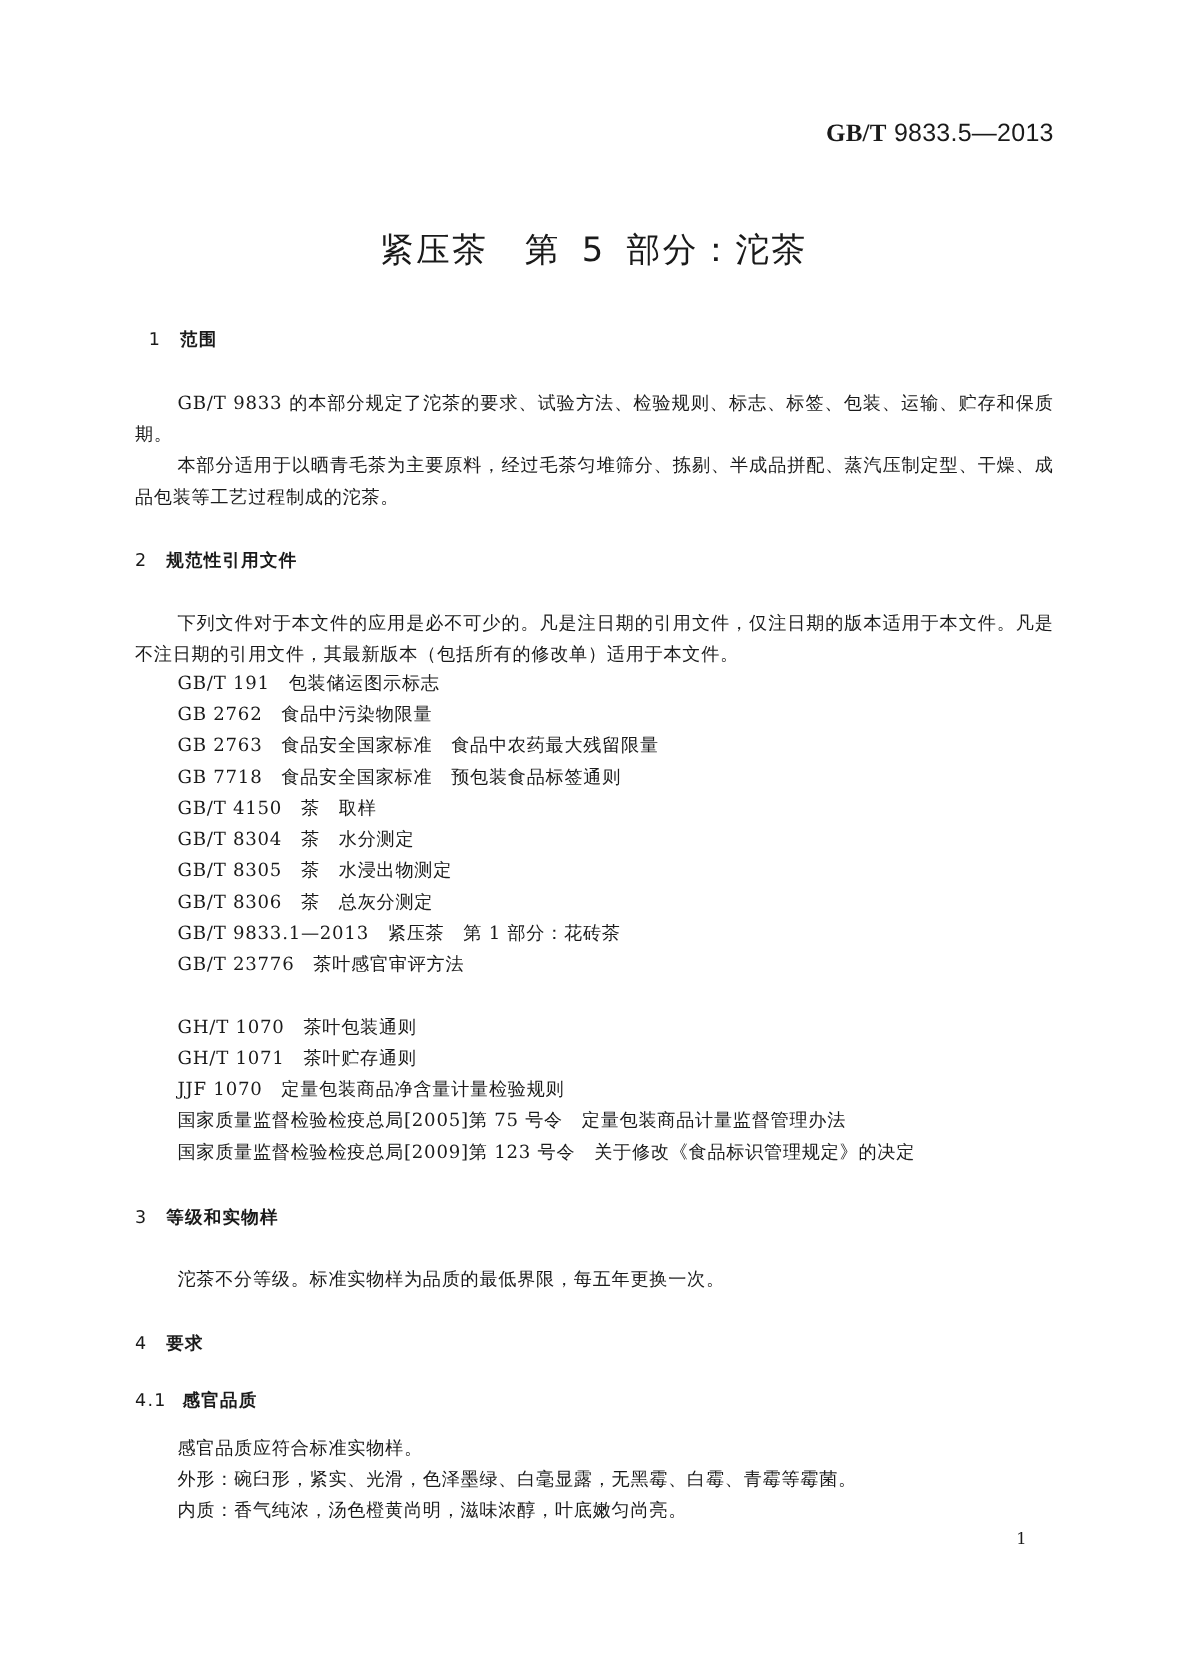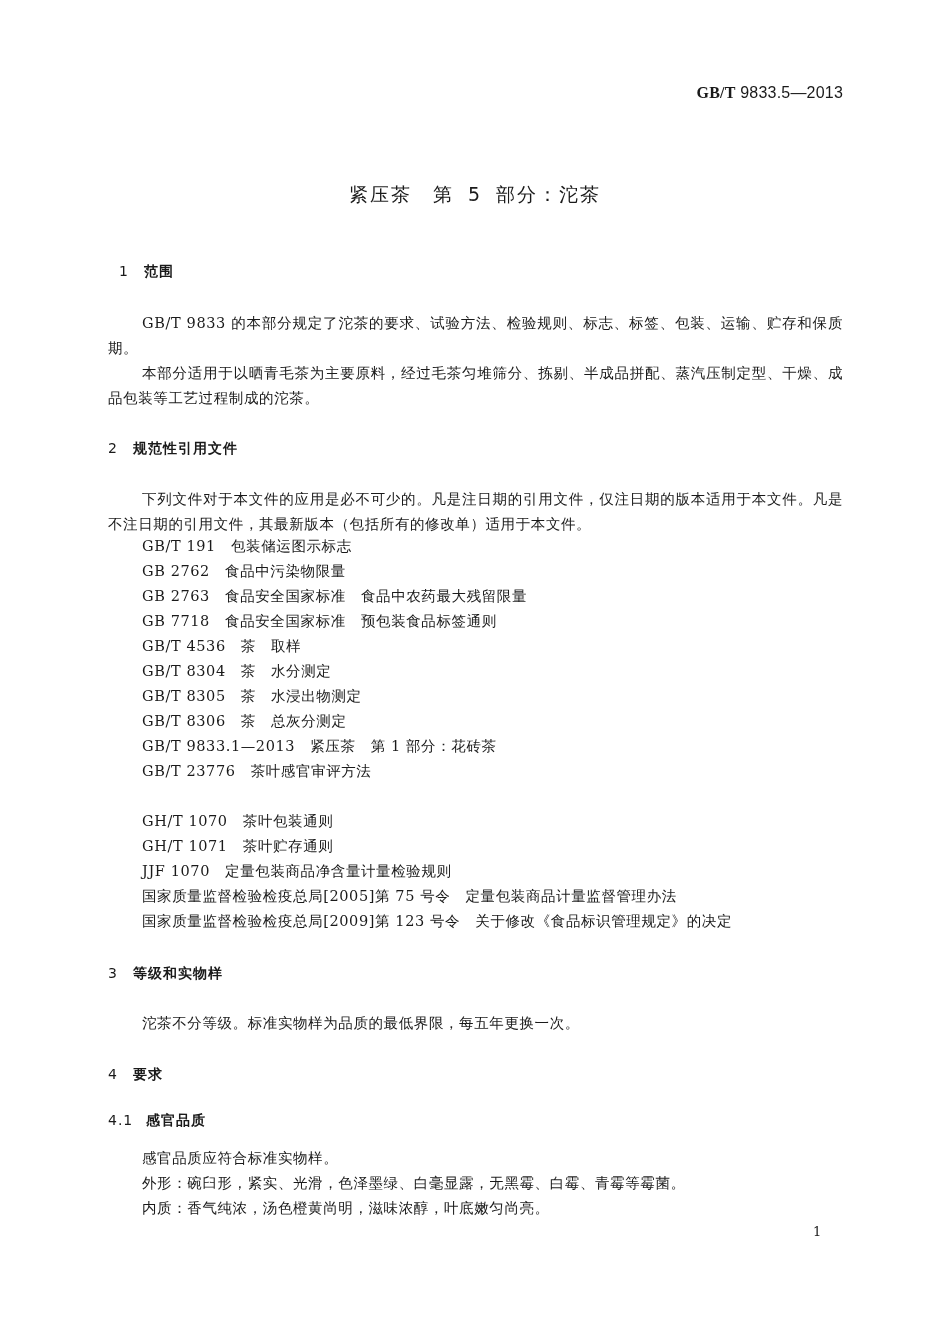--- a/index.html
+++ b/index.html
@@ -1,23 +1,23 @@
 <!DOCTYPE html>
 <html><head>
 <meta charset="utf-8">
 <style>
   html, body { margin: 0; padding: 0; background: #ffffff; }
   body { width: 950px; height: 1344px; position: relative; overflow: hidden;
          font-family: "DejaVu Serif", "Liberation Serif", serif; color: #1a1a1a; }
   .page { position: absolute; left: 0; top: 0; width: 950px; height: 1344px; }
-  .std-code { position: absolute; right: 107px; top: 84px; font-size: 16px;
+  .std-code { position: absolute; right: 107px; top: 96px; font-size: 20px;
               font-family: "Liberation Sans", "DejaVu Sans", sans-serif; letter-spacing: 0.2px; }
   .std-code .prefix { font-family: "Liberation Serif", serif; font-weight: bold; }
   .doc-title { position: absolute; left: 0; width: 950px; top: 182px; text-align: center;
-               font-size: 19px; font-family: "DejaVu Sans", "Liberation Sans", sans-serif;
+               font-size: 27px; font-family: "DejaVu Sans", "Liberation Sans", sans-serif;
                letter-spacing: 2px; word-spacing: 6px; }
   .heading { position: absolute; left: 108px; font-size: 14px;
              font-family: "DejaVu Sans", "Liberation Sans", sans-serif; font-weight: bold; letter-spacing: 1px; }
   .heading .num { display: inline-block; width: 25px; font-weight: normal; }
   .heading.sub .num { width: 38px; }
   .para { position: absolute; left: 108px; width: 735px; font-size: 14.5px;
           line-height: 25px; text-indent: 34px; text-align: justify; letter-spacing: 0.6px; }
   .line { position: absolute; left: 142px; font-size: 14.5px; letter-spacing: 0.6px; white-space: pre; }
   .page-num { position: absolute; left: 813px; top: 1224px; font-size: 13px; }
 </style>
@@ -41,21 +41,21 @@
 
   <div class="heading" style="top:440px;">
     <span class="num">2</span><span>规范性引用文件</span>
   </div>
   <div class="para" style="top:487px;">下列文件对于本文件的应用是必不可少的。凡是注日期的引用文件，仅注日期的版本适用于本文件。凡是不注日期的引用文件，其最新版本（包括所有的修改单）适用于本文件。</div>
 
   <div class="line" style="top:537px;">GB/T 191　包装储运图示标志</div>
   <div class="line" style="top:562px;">GB 2762　食品中污染物限量</div>
   <div class="line" style="top:587px;">GB 2763　食品安全国家标准　食品中农药最大残留限量</div>
   <div class="line" style="top:612px;">GB 7718　食品安全国家标准　预包装食品标签通则</div>
-  <div class="line" style="top:637px;">GB/T 4536　茶　取样</div>
+  <div class="line" style="top:637px;">GB/T 4150　茶　取样</div>
   <div class="line" style="top:662px;">GB/T 8304　茶　水分测定</div>
   <div class="line" style="top:687px;">GB/T 8305　茶　水浸出物测定</div>
   <div class="line" style="top:712px;">GB/T 8306　茶　总灰分测定</div>
   <div class="line" style="top:737px;">GB/T 9833.1—2013　紧压茶　第 1 部分：花砖茶</div>
   <div class="line" style="top:762px;">GB/T 23776　茶叶感官审评方法</div>
   <div class="line" style="top:812px;">GH/T 1070　茶叶包装通则</div>
   <div class="line" style="top:837px;">GH/T 1071　茶叶贮存通则</div>
   <div class="line" style="top:862px;">JJF 1070　定量包装商品净含量计量检验规则</div>
   <div class="line" style="top:887px;">国家质量监督检验检疫总局[2005]第 75 号令　定量包装商品计量监督管理办法</div>
   <div class="line" style="top:912px;">国家质量监督检验检疫总局[2009]第 123 号令　关于修改《食品标识管理规定》的决定</div>

